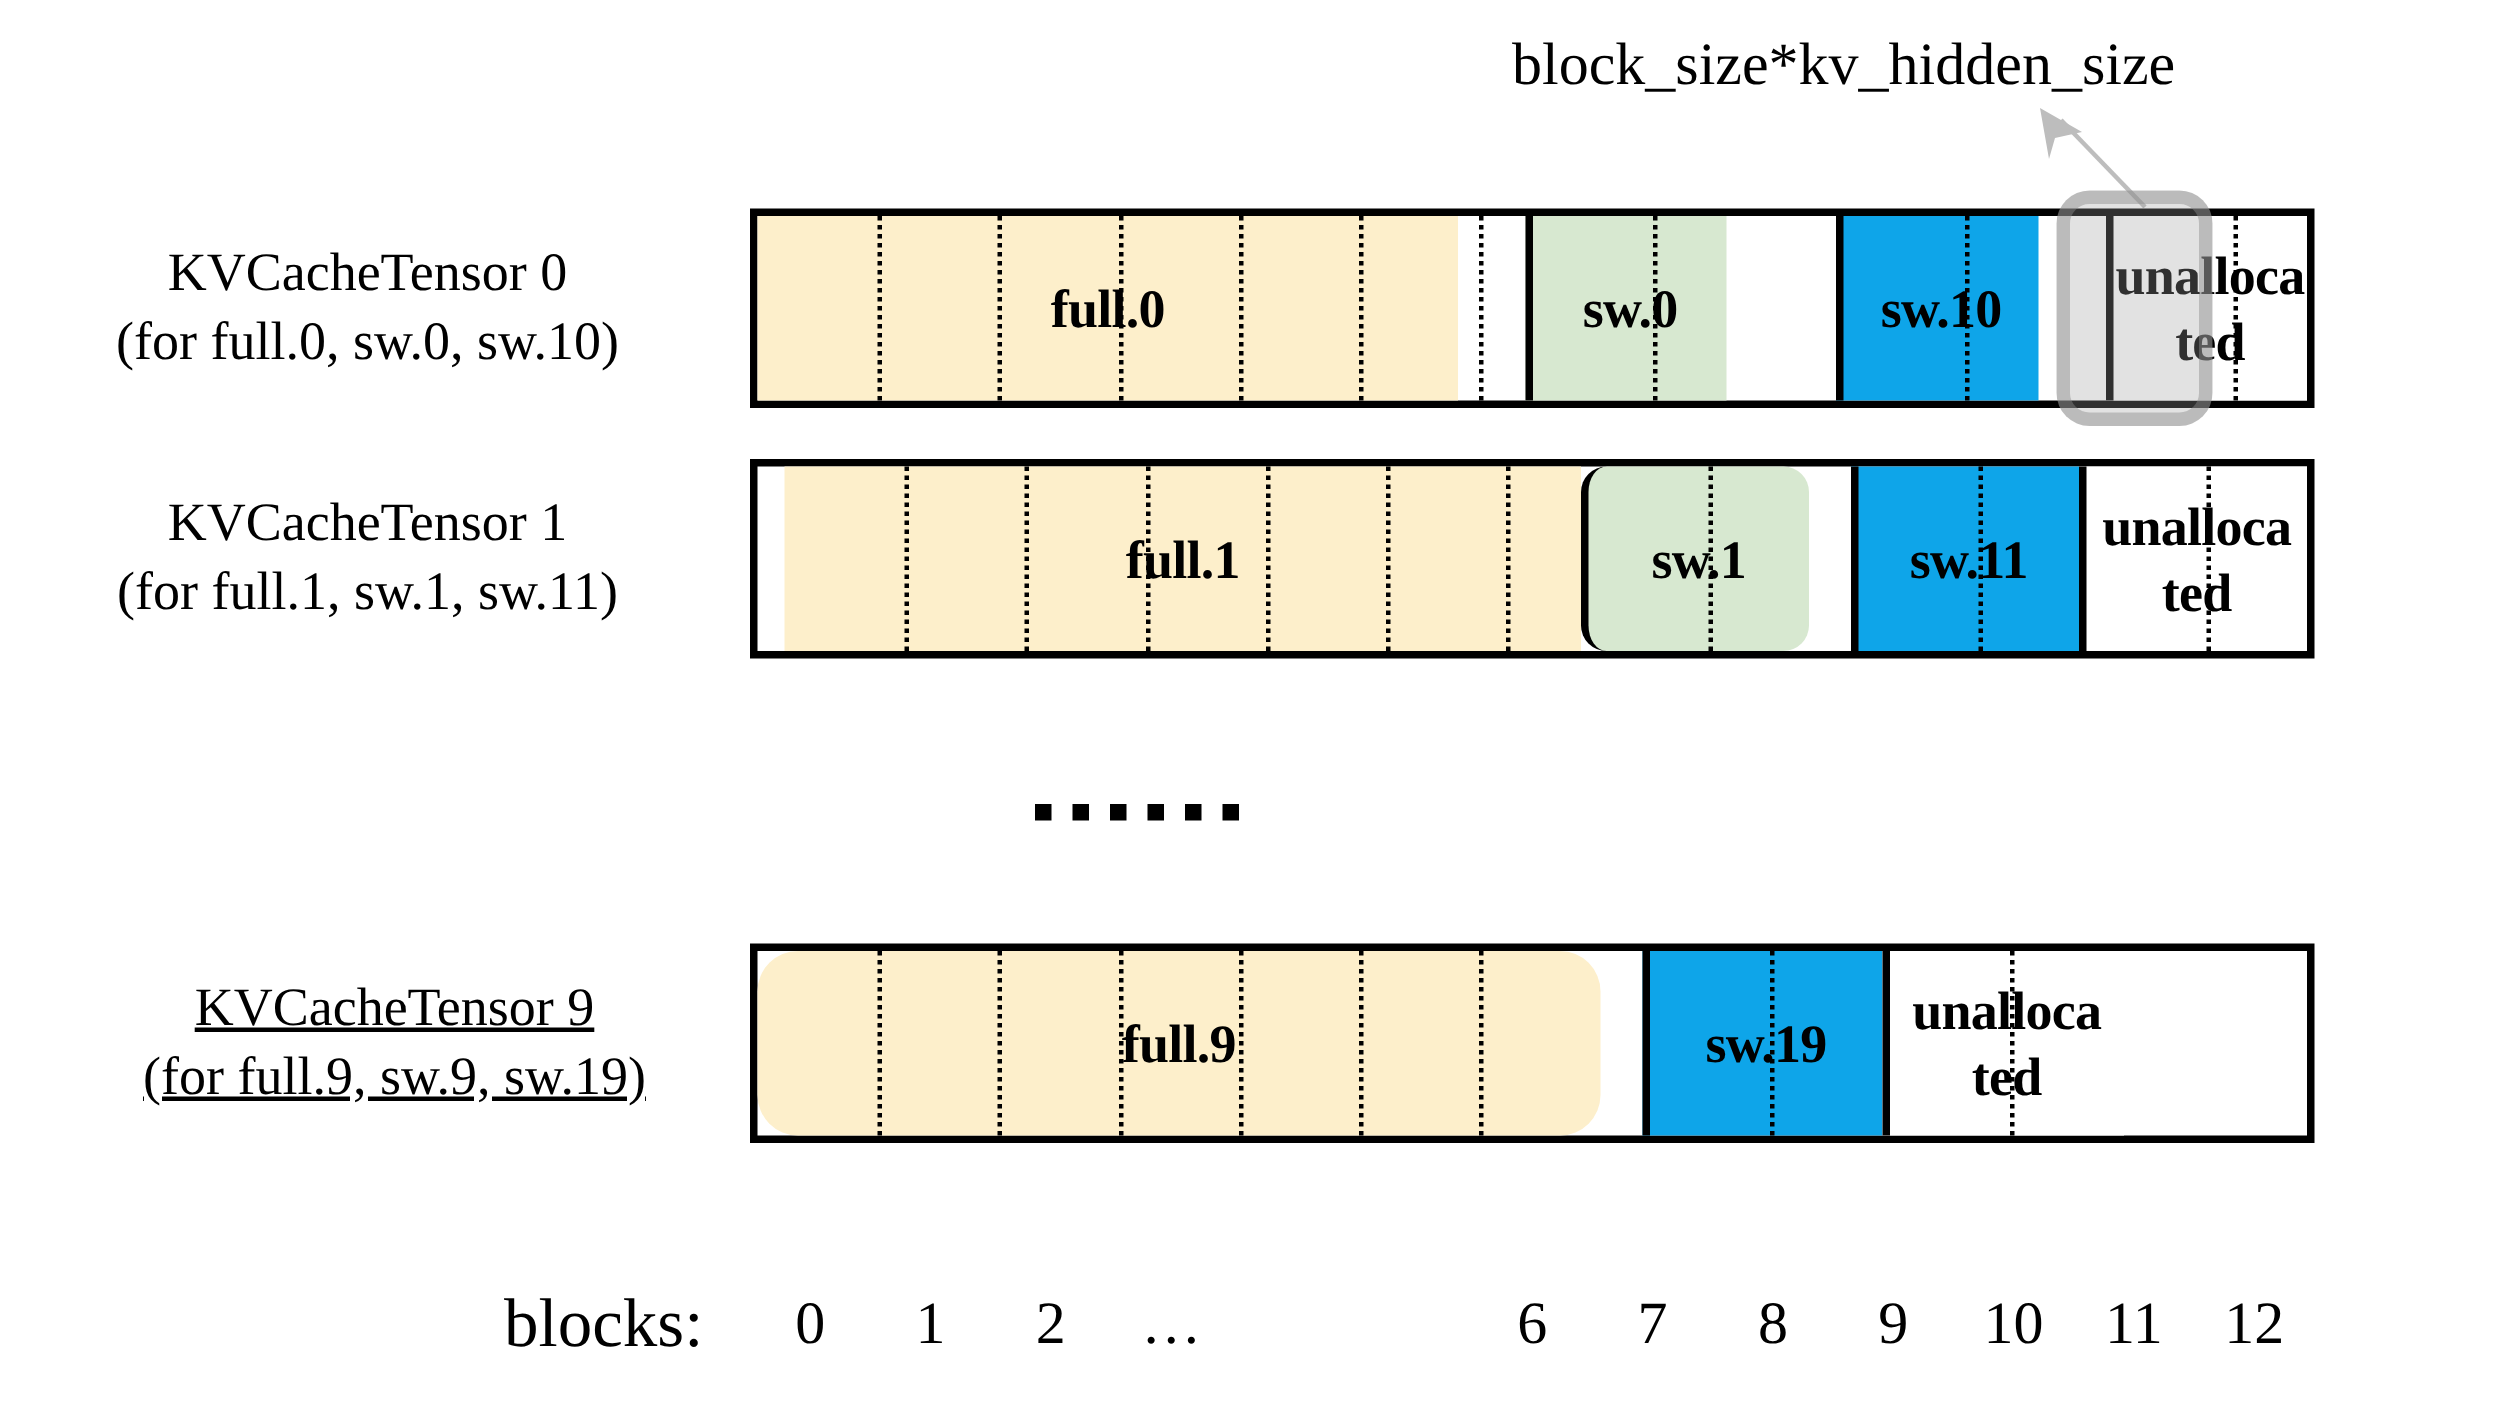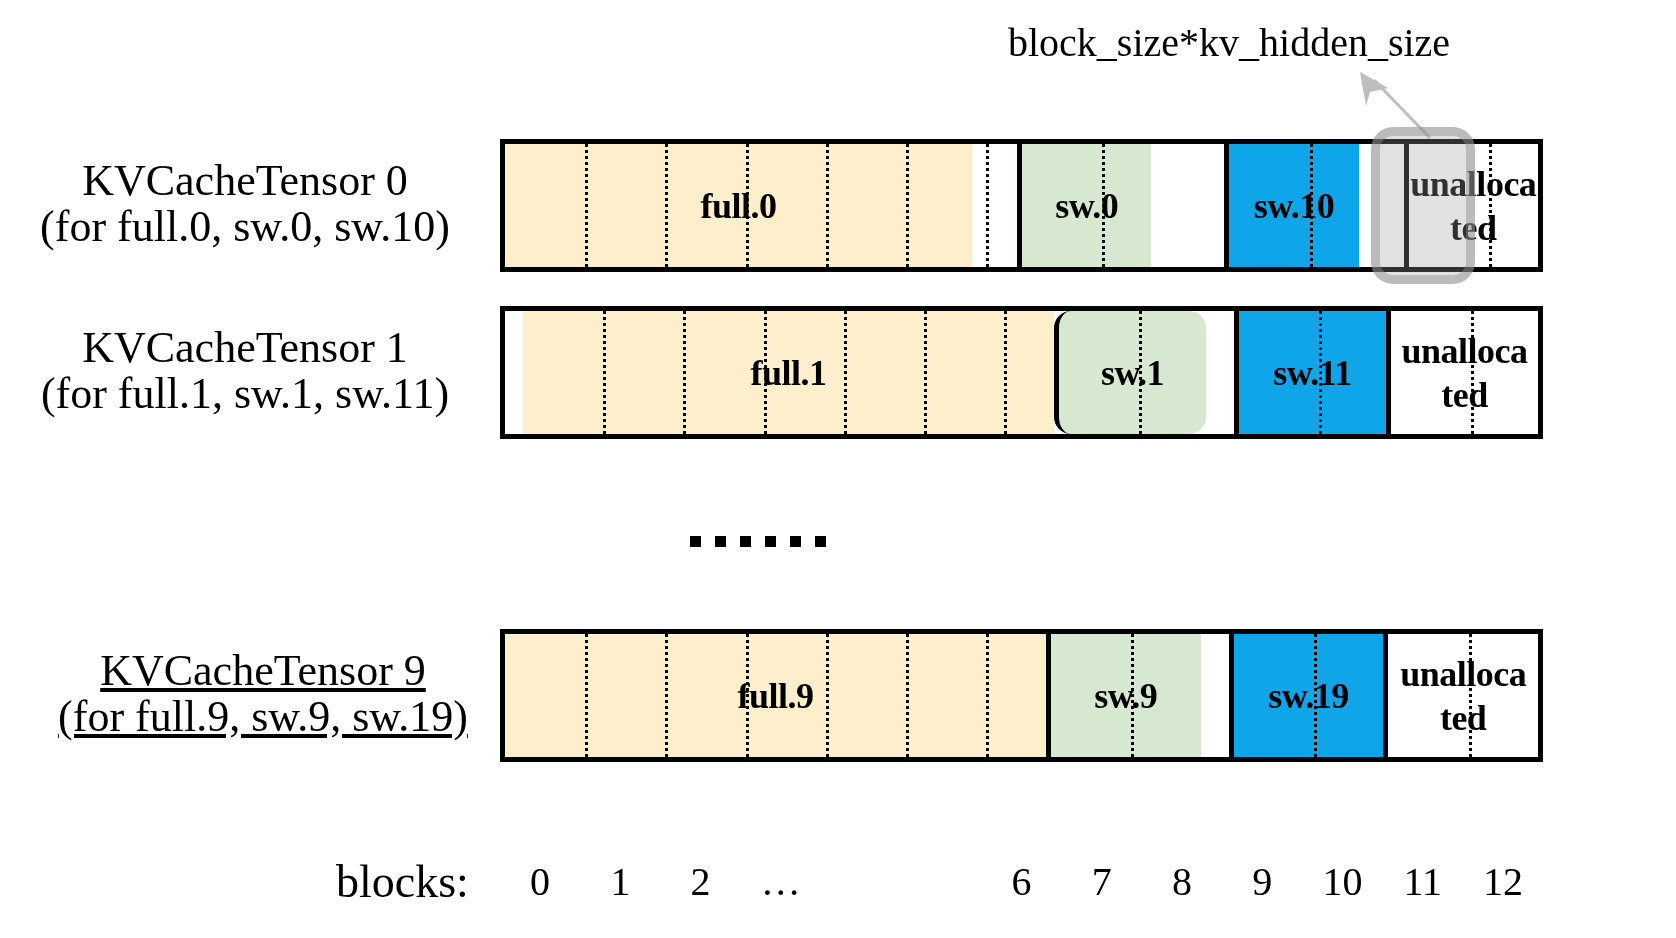--- a/index.html
+++ b/index.html
@@ -42,21 +42,21 @@
     width: 120px;
     height: 70px;
     pointer-events: none;
   }
 
   
   .row-label {
     position: absolute;
     width: 470px;
     text-align: center;
-    font-size: 44px;
+    font-size: 36px;
     line-height: 46px;
     color: #000;
   }
   .row-label .l1 { display: block; white-space: nowrap; }
   .row-label .l2 { display: block; white-space: nowrap; }
 
   
   .bar {
     position: absolute;
     left: 500px;
@@ -223,32 +223,28 @@
           <span class="blk-div" style="left: 80.2308px;"></span>
           <span class="seg-label two-line">unalloca
 ted</span>
         </div>
       </div>
       <div class="row-label" style="left: 28px; top: 647.5px; text-decoration: underline;">
         <span class="l1">KVCacheTensor 9</span>
         <span class="l2">(for full.9, sw.9, sw.19)</span>
       </div>
       <div class="bar" style="top: 629px;">
-        <div class="seg seg-full" style="width: 561.615px;">
+        <div class="seg seg-full" style="width: 561.615px; border-radius: 27px;">
           <span class="blk-div" style="left: 80.2308px;"></span>
           <span class="blk-div" style="left: 160.462px;"></span>
           <span class="blk-div" style="left: 240.692px;"></span>
           <span class="blk-div" style="left: 320.923px;"></span>
           <span class="blk-div" style="left: 401.154px;"></span>
           <span class="blk-div" style="left: 481.385px;"></span>
           <span class="seg-label">full.9</span>
-        </div>
-        <div class="seg seg-sw-light" style="width: 160.462px;">
-          <span class="blk-div" style="left: 80.2308px;"></span>
-          <span class="seg-label">sw.9</span>
         </div>
         <div class="seg seg-sw-dark" style="width: 160.462px;">
           <span class="blk-div" style="left: 80.2308px;"></span>
           <span class="seg-label">sw.19</span>
         </div>
         <div class="seg seg-unalloc" style="width: 160.462px;">
           <span class="blk-div" style="left: 80.2308px;"></span>
           <span class="seg-label two-line">unalloca
 ted</span>
         </div>

